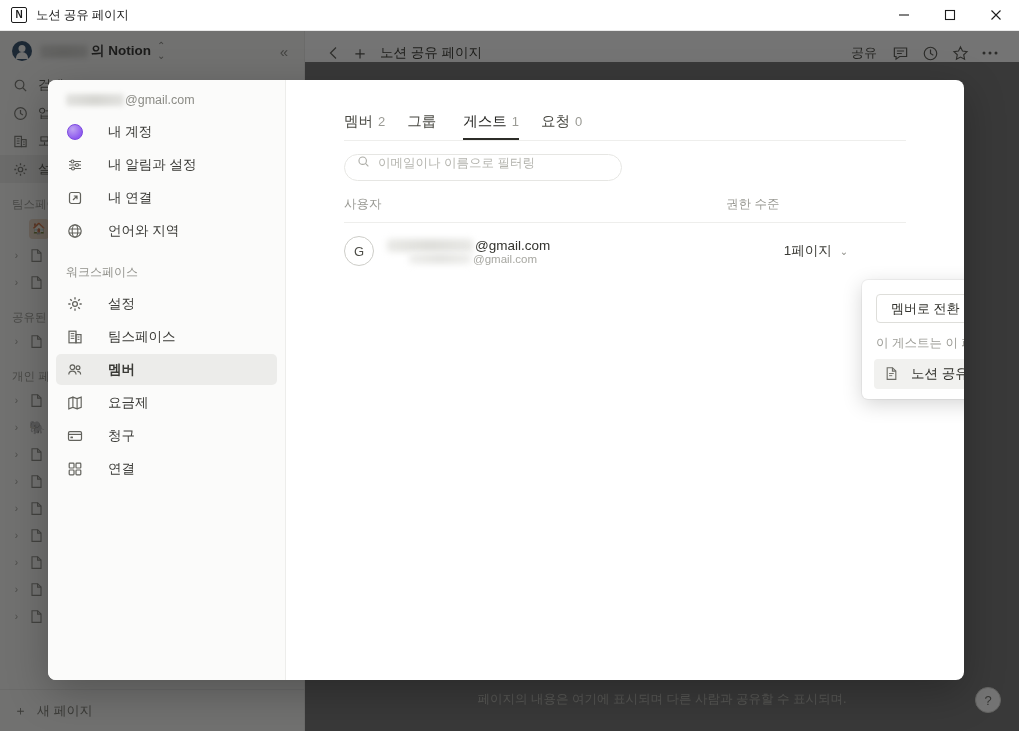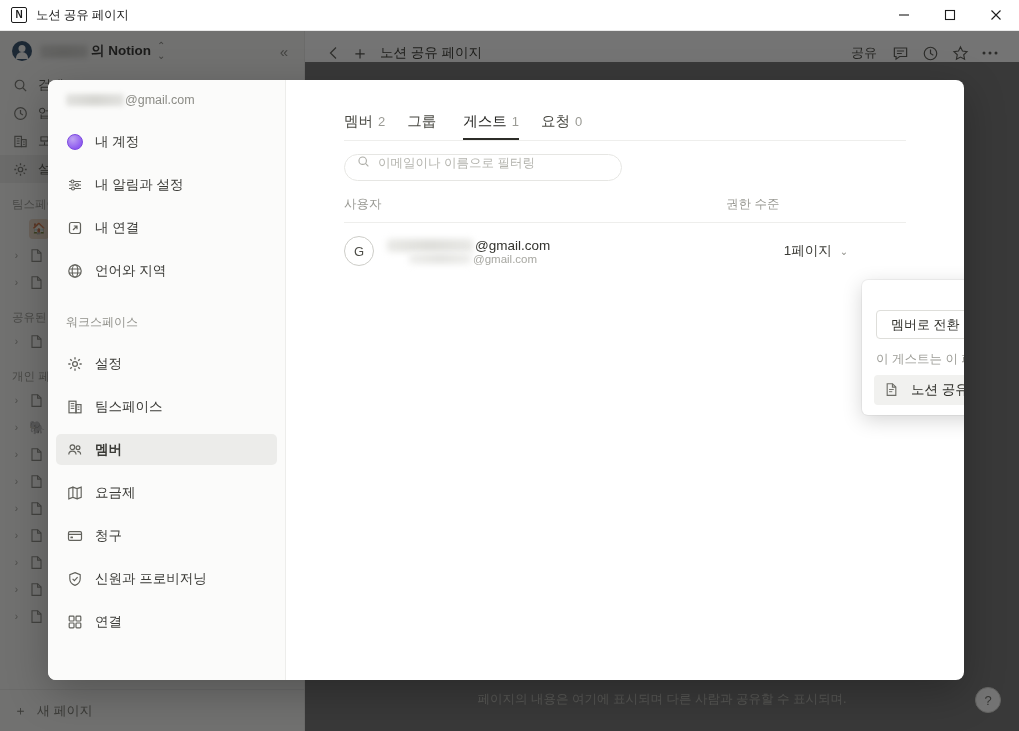--- a/index.html
+++ b/index.html
@@ -125,22 +125,22 @@
   .m-email {
     padding:0 16px 6px 18px; font-size:12.5px; color:#8c8c86;
     display:flex; align-items:center; height:22px;
   }
   .m-email .blur {
     width:58px; height:12px; border-radius:3px;
     background:linear-gradient(90deg,#e2e2df,#d6d6d2,#e2e2df);
     filter:blur(2.8px); margin-right:1px;
   }
   .m-item {
-    display:flex; align-items:center; gap:11px; height:31px;
-    margin:12px 8px; padding:0 10px; border-radius:5px;
+    display:flex; align-items:center; gap:24px; height:31px;
+    margin:2px 8px; padding:0 10px; border-radius:5px;
     font-size:13.5px; color:#3a3a36; white-space:nowrap;
   }
   .m-item.sel { background:#ececea; font-weight:600; }
   .m-ico { width:18px; height:18px; flex:none; color:#62625c; display:flex; align-items:center; justify-content:center; }
   .m-sec { padding:16px 18px 5px; font-size:12px; color:#91918b; }
   .avatar-purple {
     width:16px; height:16px; border-radius:50%;
     background:radial-gradient(circle at 34% 30%, #bfa3f2, #8f5cf0 70%);
     border:1px solid #7c49df; flex:none;
   }
@@ -195,21 +195,21 @@
   
   .popover {
     position:absolute; left:576px; top:200px; width:299px;
     background:#fff; border-radius:6px;
     box-shadow:0 5px 20px rgba(0,0,0,0.17), 0 0 0 1px rgba(0,0,0,0.045);
     padding:14px 12px 10px 12px;
   }
   .po-btns { display:flex; gap:10px; padding:0 2px; }
   .po-btn {
     height:29px; padding:0 14px; border:1px solid #dedeDA; border-radius:4px;
-    display:flex; align-items:center; font-size:13px; color:#33332e; background:#fff;margin-top:16px;
+    display:flex; align-items:center; font-size:13px; color:#33332e; background:#fff;
   }
   .po-desc { font-size:12.5px; color:#9c9c96; padding:12px 2px 7px 2px; white-space:nowrap; overflow:hidden; }
   .po-item {
     display:flex; align-items:center; gap:11px; height:30px;
     background:#f1f1ef; border-radius:4px; padding:0 10px;
     font-size:13.5px; color:#2f2f2a;
   }
   .po-ico { width:16px; height:16px; color:#6d6d67; flex:none; }
   svg { display:block; }
 </style>
@@ -549,29 +549,20 @@
               <rect x="1.5" y="3.6" width="13" height="8.8" rx="1.4" fill="none" stroke="currentColor" stroke-width="1.2"></rect>
               <path d="M1.5 6.4h13" stroke="currentColor" stroke-width="1.2"></path>
               <rect x="3.4" y="8.6" width="2.6" height="1.6" rx="0.5" fill="currentColor"></rect>
             </svg>
         </span>
         <span>청구</span>
       </div>
       <div class="m-item">
         <span class="m-ico">
           <svg width="16" height="16" viewBox="0 0 16 16">
-              <path d="M8 1.6l5.2 2v4.2c0 3.2-2.3 5.5-5.2 6.6-2.9-1.1-5.2-3.4-5.2-6.6V3.6z" fill="none" stroke="currentColor" stroke-width="1.15"></path>
-              <path d="M5.6 7.8l1.8 1.8 3.2-3.4" fill="none" stroke="currentColor" stroke-width="1.2"></path>
-            </svg>
-        </span>
-        <span>신원과 프로비저닝</span>
-      </div>
-      <div class="m-item">
-        <span class="m-ico">
-          <svg width="16" height="16" viewBox="0 0 16 16">
               <rect x="2.2" y="2.2" width="4.8" height="4.8" rx="0.8" fill="none" stroke="currentColor" stroke-width="1.2"></rect>
               <rect x="9" y="2.2" width="4.8" height="4.8" rx="0.8" fill="none" stroke="currentColor" stroke-width="1.2"></rect>
               <rect x="2.2" y="9" width="4.8" height="4.8" rx="0.8" fill="none" stroke="currentColor" stroke-width="1.2"></rect>
               <rect x="9" y="9" width="4.8" height="4.8" rx="0.8" fill="none" stroke="currentColor" stroke-width="1.2"></rect>
             </svg>
         </span>
         <span>연결</span>
       </div>
     </div>
 

